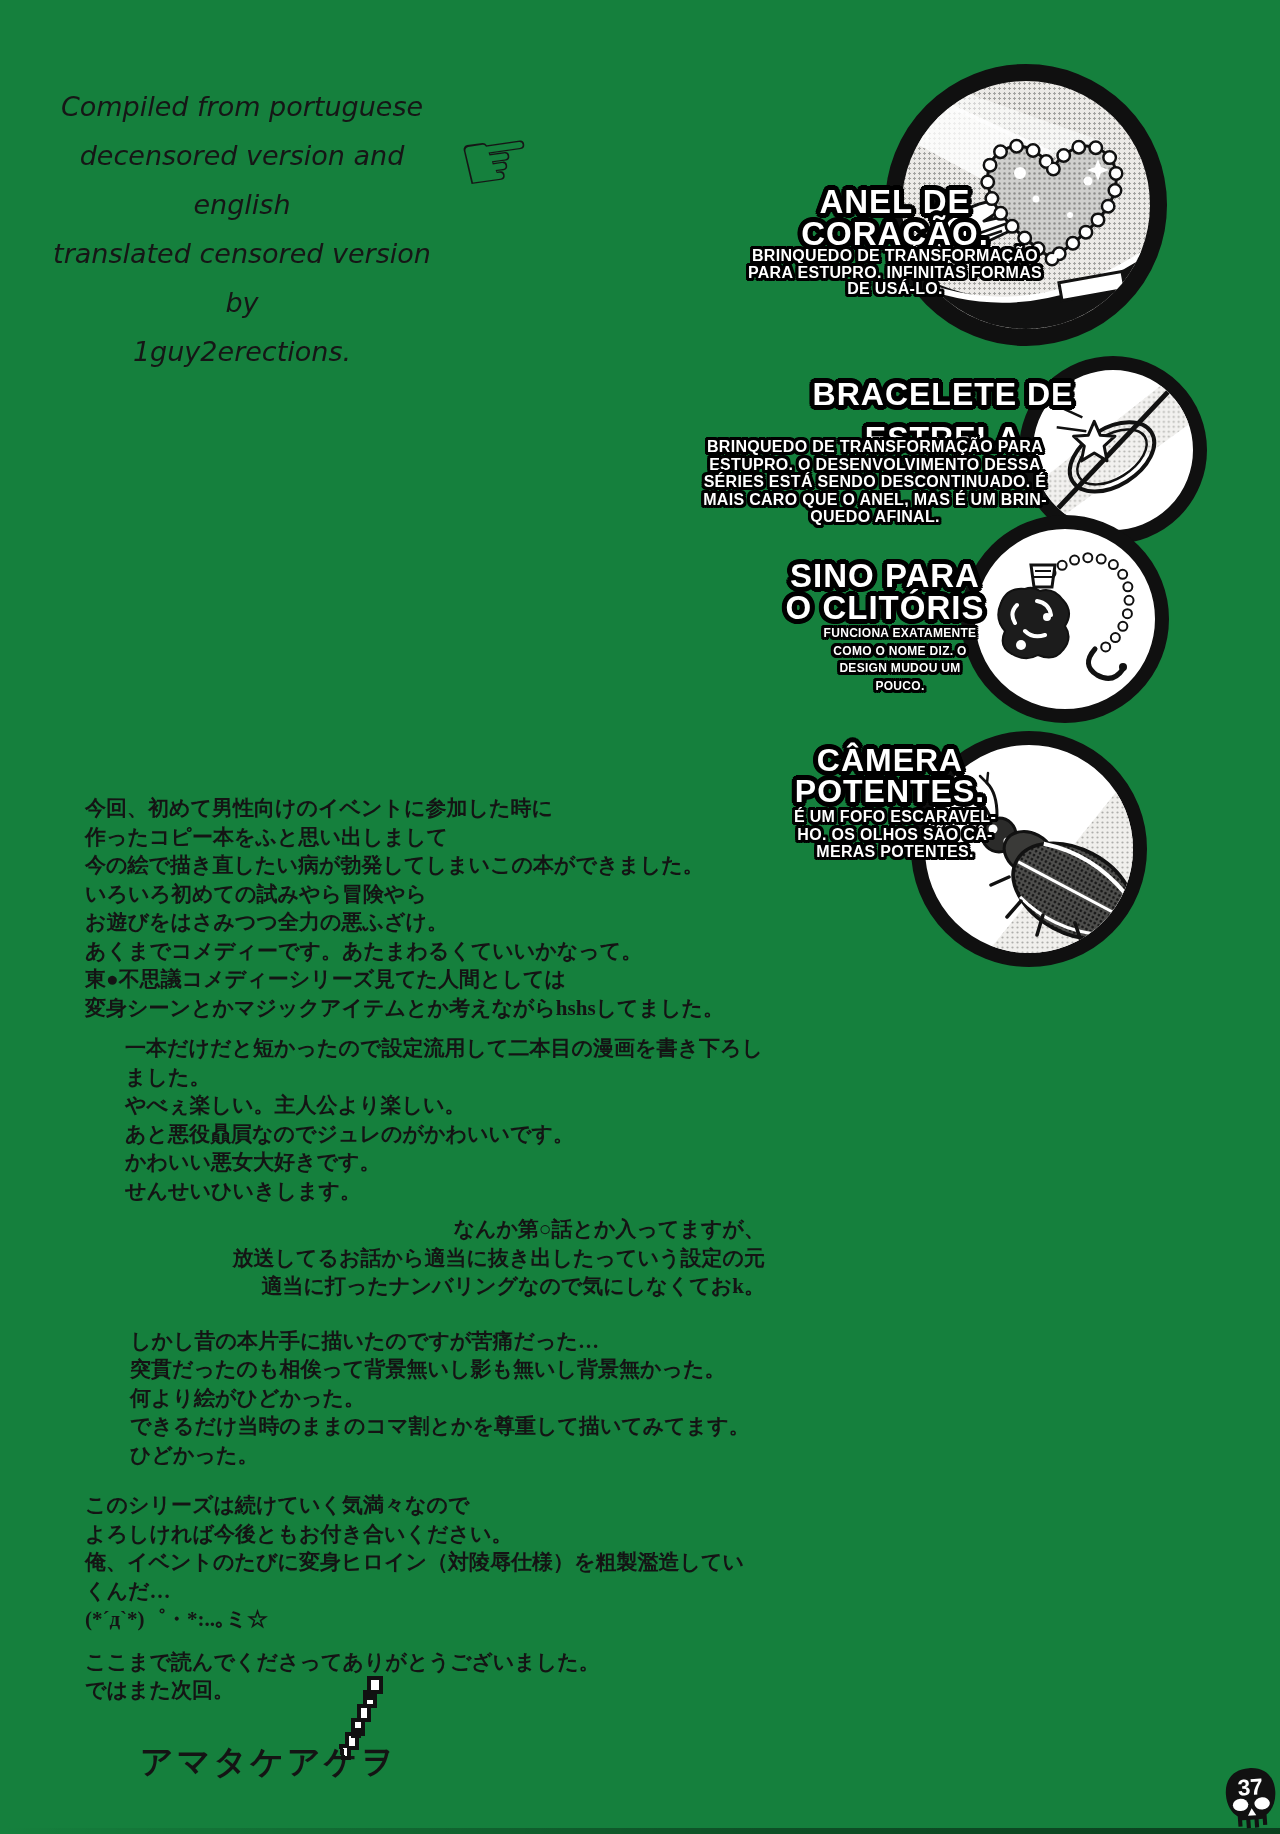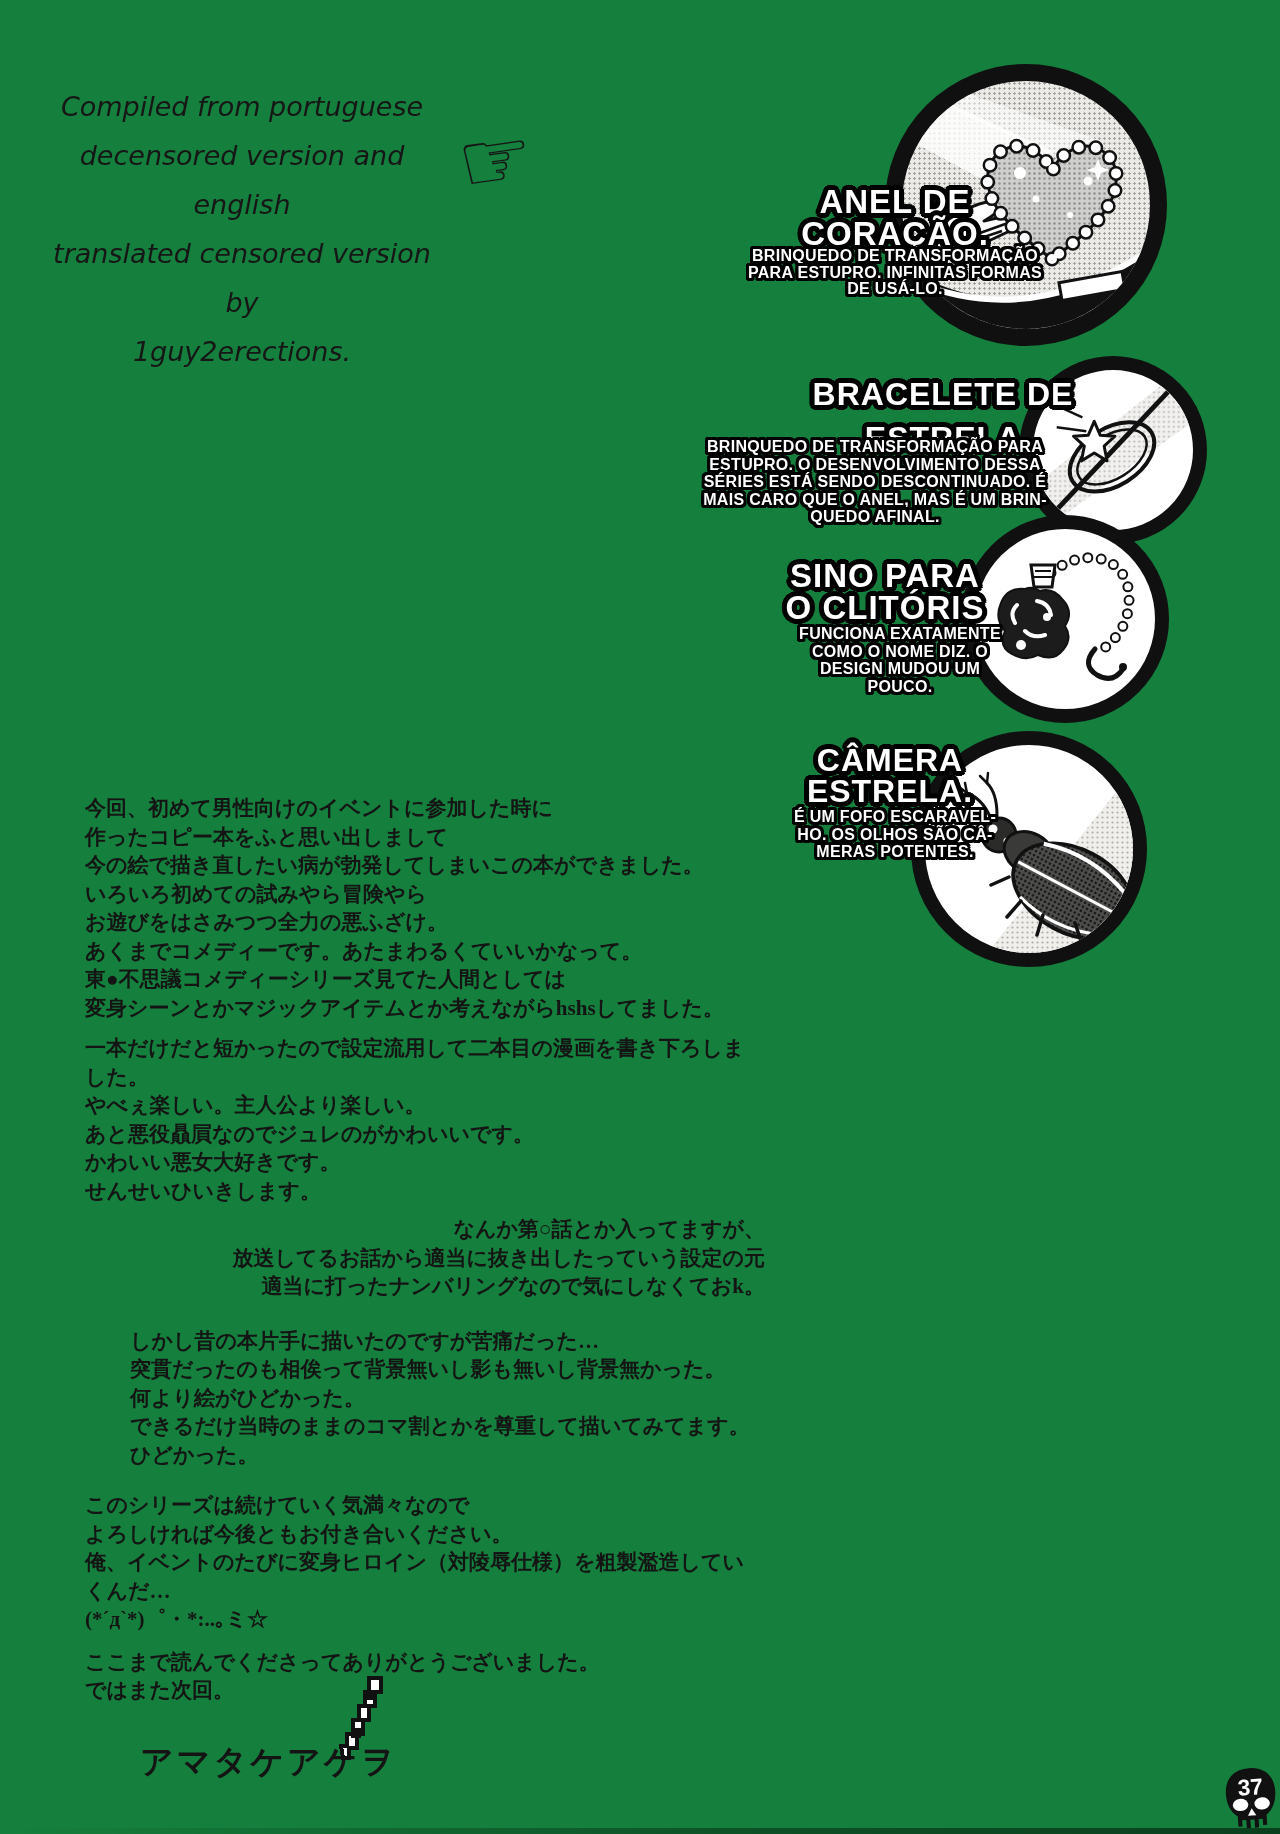--- a/index.html
+++ b/index.html
@@ -63,33 +63,33 @@
       3px 0 0 #000,-3px 0 0 #000,0 3px 0 #000,0 -3px 0 #000,
       2px 2px 0 #000,-2px 2px 0 #000,2px -2px 0 #000,-2px -2px 0 #000,
       3px 2px 0 #000,-3px 2px 0 #000,3px -2px 0 #000,-3px -2px 0 #000,
       2px 3px 0 #000,-2px 3px 0 #000,2px -3px 0 #000,-2px -3px 0 #000;
   }
   #name-1{left:710px; top:186px; width:370px; font-size:33px; line-height:32px;}
   #desc-1{left:705px; top:248px; width:380px; font-size:16px; line-height:16.5px;}
   #name-2{left:748px; top:372px; width:390px; font-size:32px; line-height:44px;}
   #desc-2{left:670px; top:438px; width:410px; font-size:16px; line-height:17.5px;}
   #name-3{left:700px; top:560px; width:370px; font-size:33px; line-height:32px;}
-  #desc-3{left:720px; top:625px; width:360px; font-size:16px; line-height:17.5px;}
+  #desc-3{left:720px; top:625px; width:360px; font-size:12px; line-height:17.5px;}
   #name-4{left:705px; top:745px; width:370px; font-size:32px; line-height:31px;}
   #desc-4{left:710px; top:808px; width:370px; font-size:16px; line-height:17.5px;}
 
   
   .afterword{
     position:absolute; left:85px; top:772px; width:680px;
     font-family:"Liberation Serif","DejaVu Serif",serif; font-weight:bold;
     font-size:21px; line-height:28.5px; color:#141414;
   }
   .afterword p{margin:0; white-space:pre-line;}
   .afterword p.p2{margin-top:22px;}
-  .afterword p.p3{margin-top:12px;}
+  .afterword p.p3{margin-top:12px;margin-left:40px;}
   .afterword p.p4{margin-top:10px;text-align:right;}
   .afterword p.p5{margin-top:26px;margin-left:45px;}
   .afterword p.p6{margin-top:22px;}
   .afterword p.p7{margin-top:14px;}
 
   
   .signature{
     position:absolute; left:140px; top:1740px;
     font-family:"DejaVu Sans",sans-serif; font-weight:bold;
     font-size:33px; letter-spacing:3px; color:#141414;
@@ -235,21 +235,21 @@
         <ellipse cx="148" cy="146" rx="64" ry="42" fill="url(#shellDots)" stroke="#111" stroke-width="3.5"></ellipse>
         <line x1="86" y1="146" x2="212" y2="146" stroke="#fff" stroke-width="3"></line>
         <path d="M100 118 q48 -14 96 6" stroke="#fff" stroke-width="4" fill="none"></path>
         <path d="M104 176 q44 14 88 -4" stroke="#fff" stroke-width="3" fill="none"></path>
       </g>
 
       <path d="M96 156 l-14 16 M118 170 l-6 20 M150 178 l6 18 M84 132 l-18 8" stroke="#111" stroke-width="3.5" fill="none" stroke-linecap="round"></path>
     </svg>
   </div>
   <div class="bubble big" id="name-4">CÂMERA
-ESTRELA.</div>
+POTENTES.</div>
   <div class="bubble small" id="desc-4">É UM FOFO ESCARAVEL-
 HO. OS OLHOS SÃO CÂ-
 MERAS POTENTES.</div>
 
   <div class="afterword">
     <p class="p2">今回、初めて男性向けのイベントに参加した時に
 作ったコピー本をふと思い出しまして
 今の絵で描き直したい病が勃発してしまいこの本ができました。
 いろいろ初めての試みやら冒険やら
 お遊びをはさみつつ全力の悪ふざけ。

